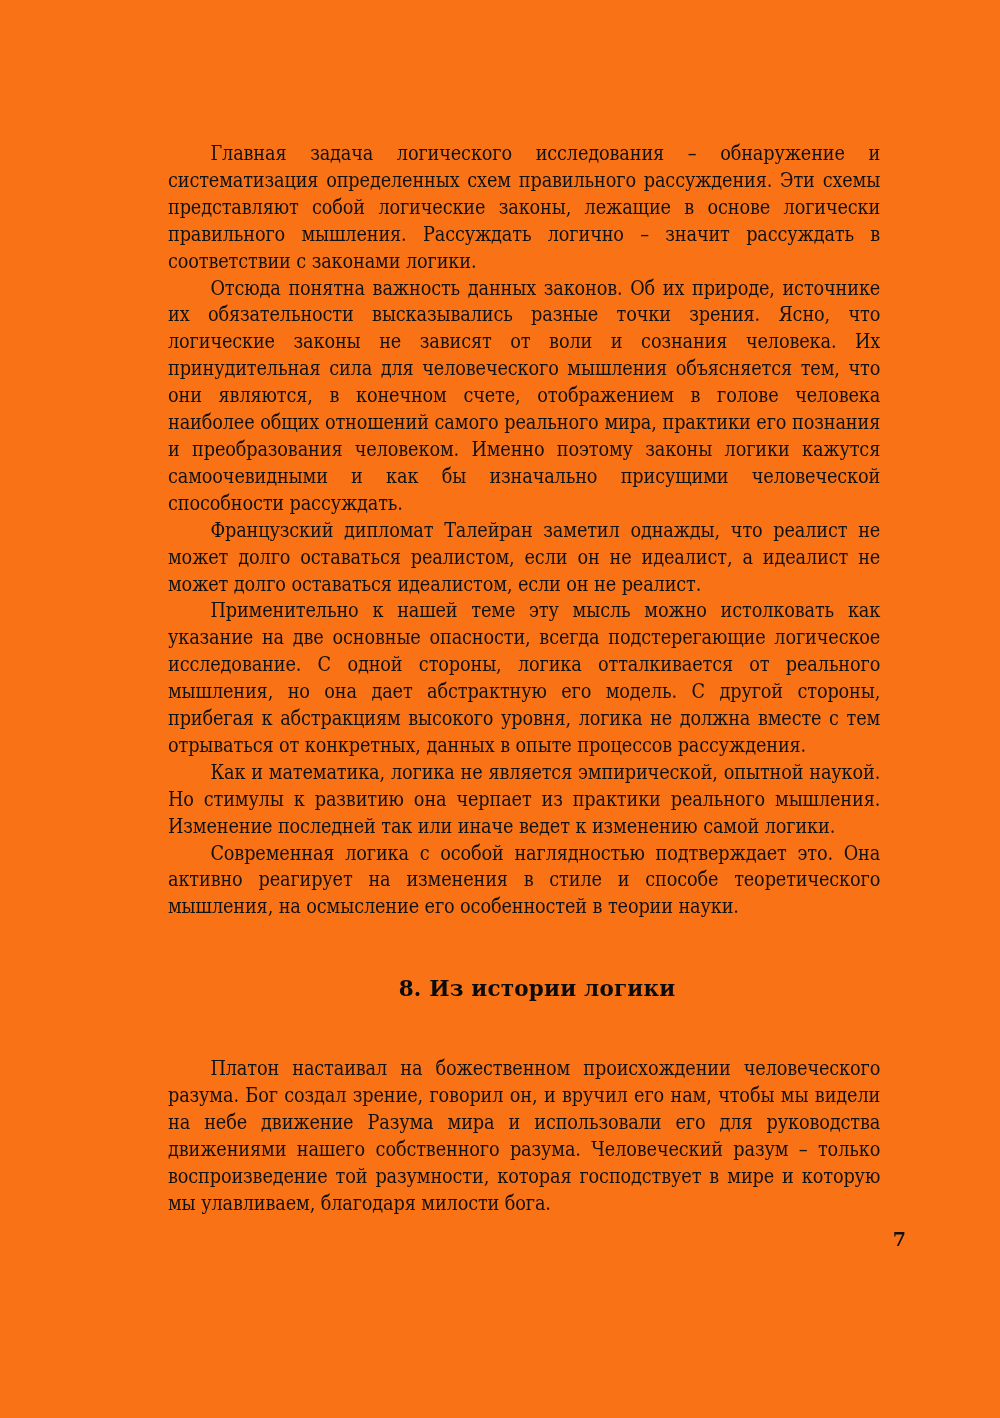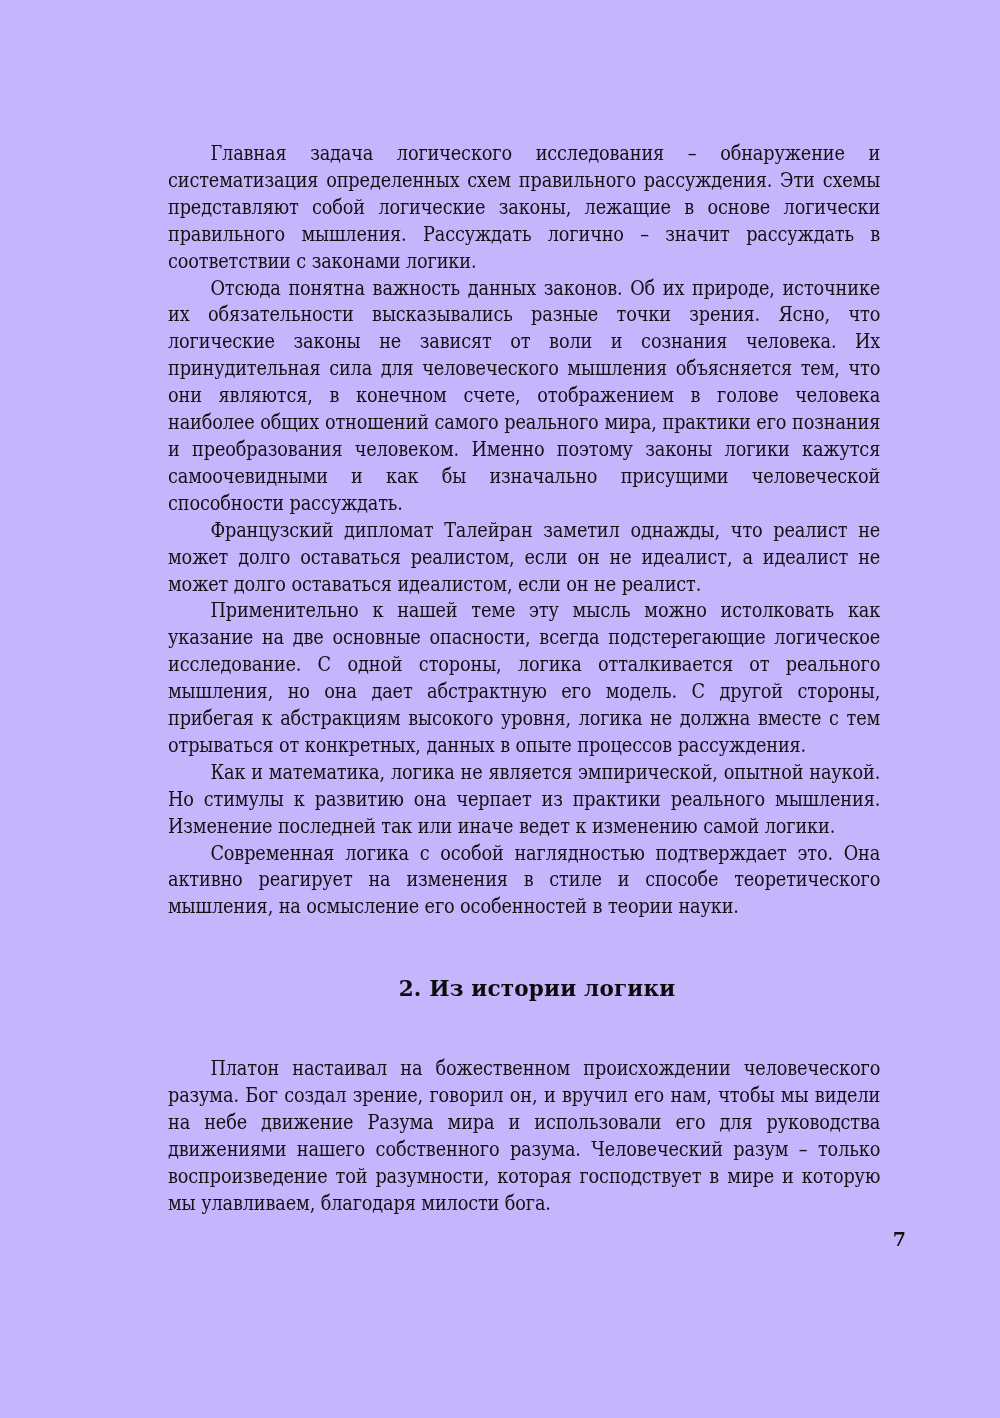--- a/index.html
+++ b/index.html
@@ -7,21 +7,21 @@
     margin: 0;
     padding: 0;
     background: #ffffff;
   }
 
   .page {
     position: relative;
     width: 1000px;
     height: 1418px;
     margin: 0 auto;
-    background: #c4b5fd;
+    background: #f97316;
     overflow: hidden;
     box-sizing: border-box;
   }
 
   .text-block {
     position: absolute;
     left: 168px;
     top: 140px;
     width: 738px;
   }
@@ -83,21 +83,21 @@
     <p class="para">Отсюда понятна важность данных законов. Об их природе, источнике их обязательности высказывались разные точки зрения. Ясно, что логические законы не зависят от воли и сознания человека. Их принудительная сила для человеческого мышления объясняется тем, что они являются, в конечном счете, отображением в голове человека наиболее общих отношений самого реального мира, практики его познания и преобразования человеком. Именно поэтому законы логики кажутся самоочевидными и как бы изначально присущими человеческой способности рассуждать.</p>
 
     <p class="para">Французский дипломат Талейран заметил однажды, что реалист не может долго оставаться реалистом, если он не идеалист, а идеалист не может долго оставаться идеалистом, если он не реалист.</p>
 
     <p class="para">Применительно к нашей теме эту мысль можно истолковать как указание на две основные опасности, всегда подстерегающие логическое исследование. С одной стороны, логика отталкивается от реального мышления, но она дает абстрактную его модель. С другой стороны, прибегая к абстракциям высокого уровня, логика не должна вместе с тем отрываться от конкретных, данных в опыте процессов рассуждения.</p>
 
     <p class="para">Как и математика, логика не является эмпирической, опытной наукой. Но стимулы к развитию она черпает из практики реального мышления. Изменение последней так или иначе ведет к изменению самой логики.</p>
 
     <p class="para">Современная логика с особой наглядностью подтверждает это. Она активно реагирует на изменения в стиле и способе теоретического мышления, на осмысление его особенностей в теории науки.</p>
 
-    <h2 class="section-heading">2. Из истории логики</h2>
+    <h2 class="section-heading">8. Из истории логики</h2>
 
     <p class="para">Платон настаивал на божественном происхождении человеческого разума. Бог создал зрение, говорил он, и вручил его нам, чтобы мы видели на небе движение Разума мира и использовали его для руководства движениями нашего собственного разума. Человеческий разум – только воспроизведение той разумности, которая господствует в мире и которую мы улавливаем, благодаря милости бога.</p>
 
   </div>
 
   <div class="page-number">7</div>
 
 </div>
 
 </body></html>

